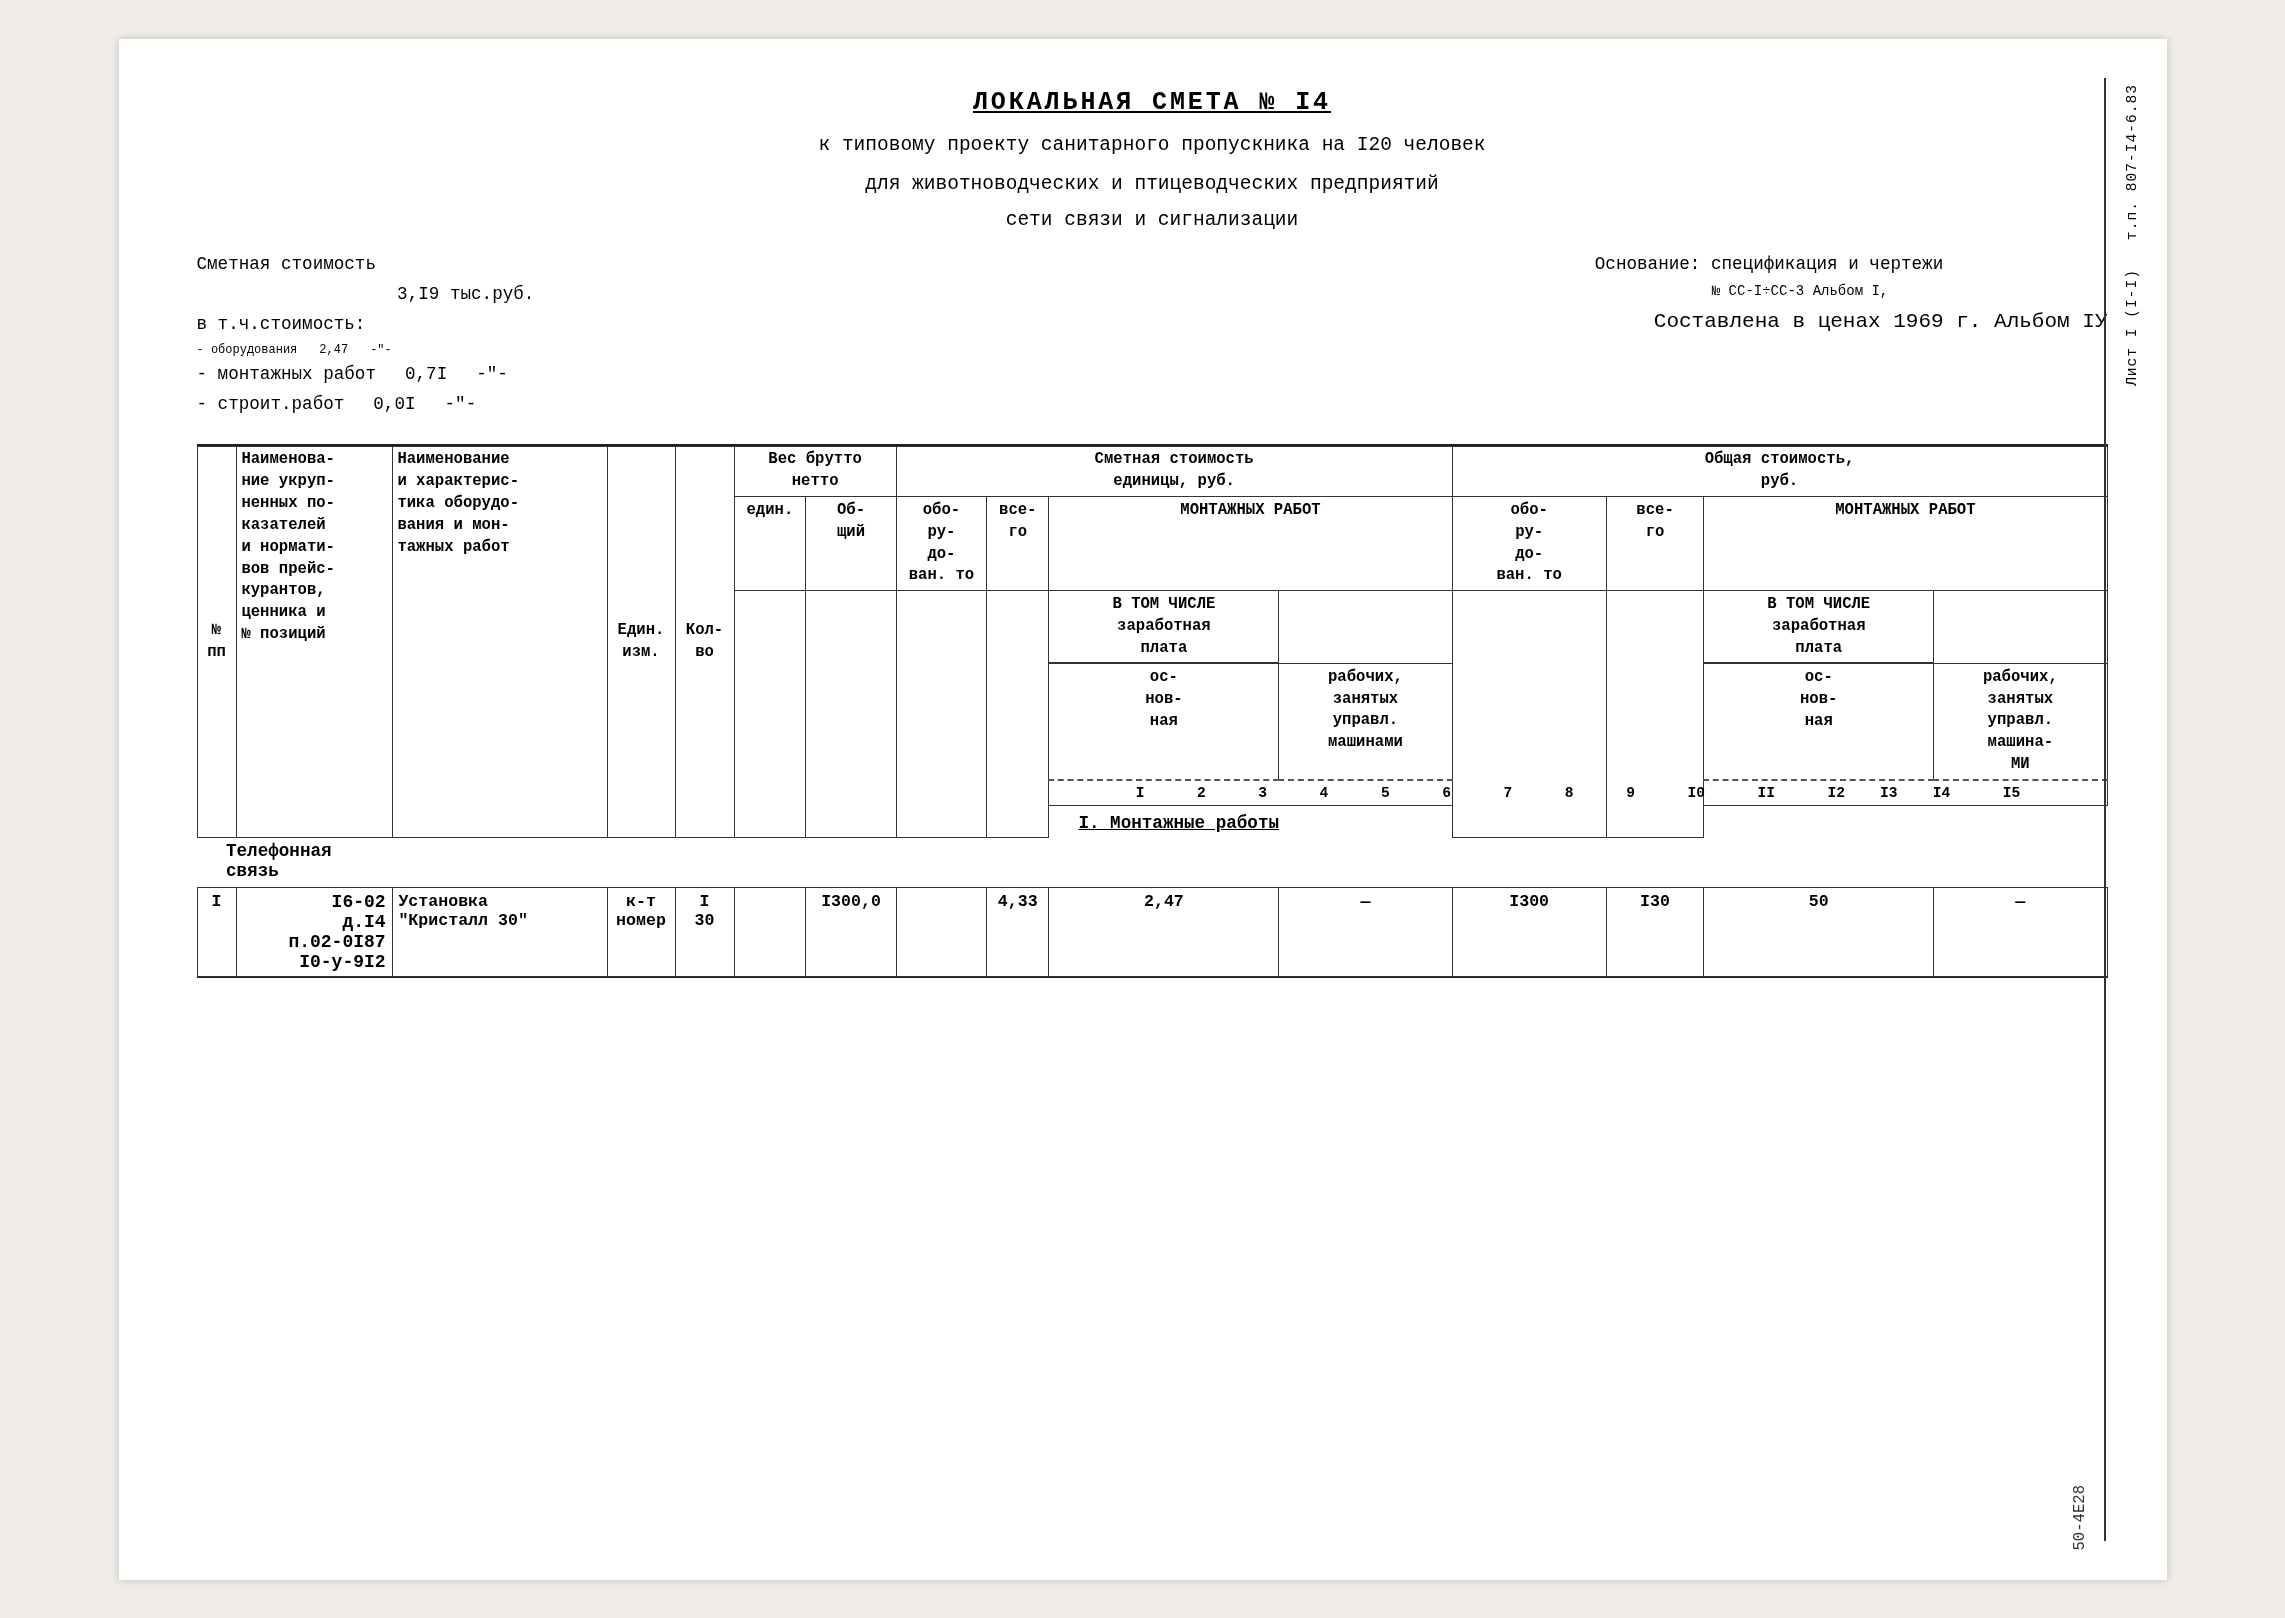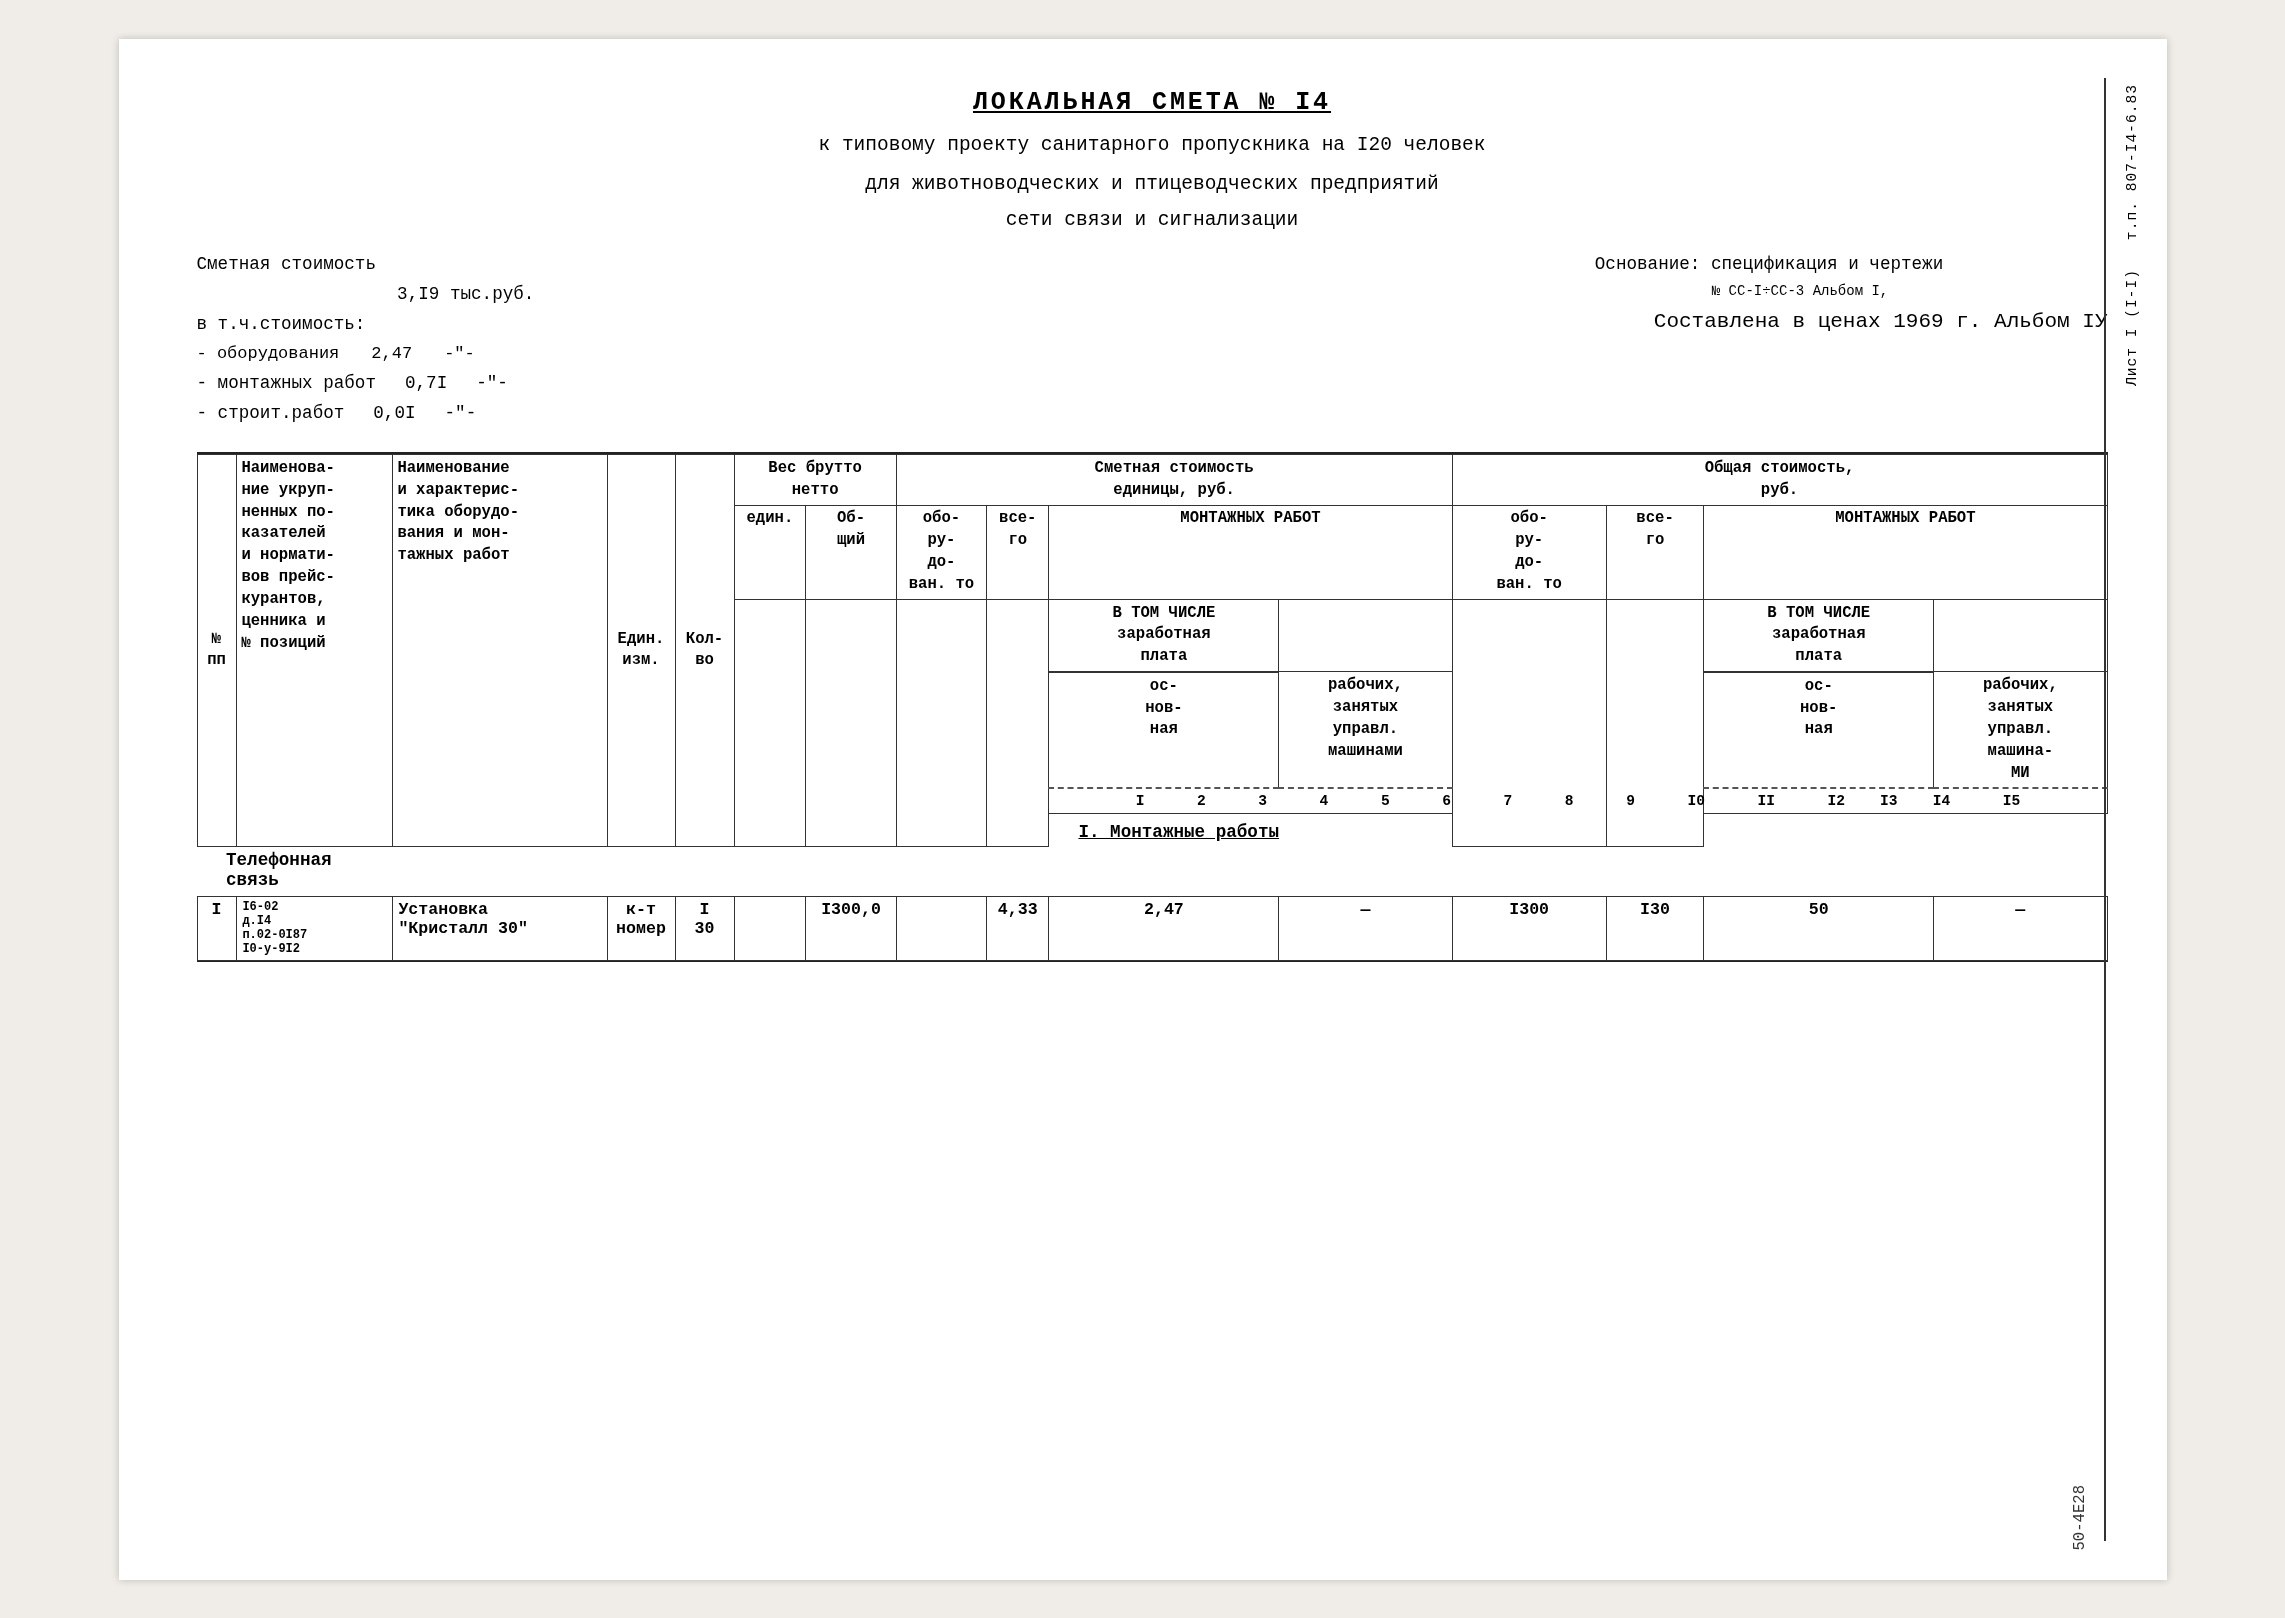--- a/index.html
+++ b/index.html
@@ -133,21 +133,21 @@
   </div>
 
   <div class="meta-section">
     <div class="meta-left">
       <div style="font-size:17.6px;">Сметная стоимость</div>
       <div style="font-size:17.6px;">
         &nbsp;&nbsp;&nbsp;&nbsp;&nbsp;&nbsp;&nbsp;&nbsp;&nbsp;&nbsp;&nbsp;&nbsp;&nbsp;&nbsp;&nbsp;&nbsp;&nbsp;&nbsp;
         <span>3,I9 тыс.руб.</span>
       </div>
       <div style="font-size:17.6px;">в т.ч.стоимость:</div>
-      <div style="display:flex; gap:32px; font-size:17px;">
+      <div style="display:flex; gap:22px; font-size:12px;">
         <span>- оборудования</span>
         <span>2,47</span>
         <span>-"-</span>
       </div>
       <div style="display:flex; gap:29px; font-size:17.6px;">
         <span>- монтажных работ</span>
         <span>0,7I</span>
         <span>-"-</span>
       </div>
       <div style="display:flex; gap:29px; font-size:17.6px;">
@@ -212,21 +212,21 @@
 
         <tr>
           <td colspan="12" style="border:none; text-align:left; padding-left:29px; font-size:17.6px; text-decoration:underline; padding-top:7.8px; padding-bottom:3.9px;">I. Монтажные работы</td>
         </tr>
         <tr>
           <td colspan="12" style="border:none; text-align:left; padding-left:29px; font-size:17.6px; padding-bottom:5.9px;">Телефонная<br>связь</td>
         </tr>
 
         <tr class="data-row">
           <td style="vertical-align:top;">I</td>
-          <td style="text-align:left; vertical-align:top; font-size:12px;margin-top:20px;">I6-02<br>д.I4<br>п.02-0I87<br>I0-у-9I2</td>
+          <td style="text-align:right; vertical-align:top; font-size:18px;margin-top:20px;">I6-02<br>д.I4<br>п.02-0I87<br>I0-у-9I2</td>
           <td style="text-align:left; vertical-align:top;">Установка<br>"Кристалл 30"</td>
           <td style="vertical-align:top;">к-т<br>номер</td>
           <td style="vertical-align:top;">I<br>30</td>
           <td></td>
           <td>I300,0</td>
           <td></td>
           <td>4,33</td>
           <td>2,47</td>
           <td>—</td>
           <td>I300</td>

